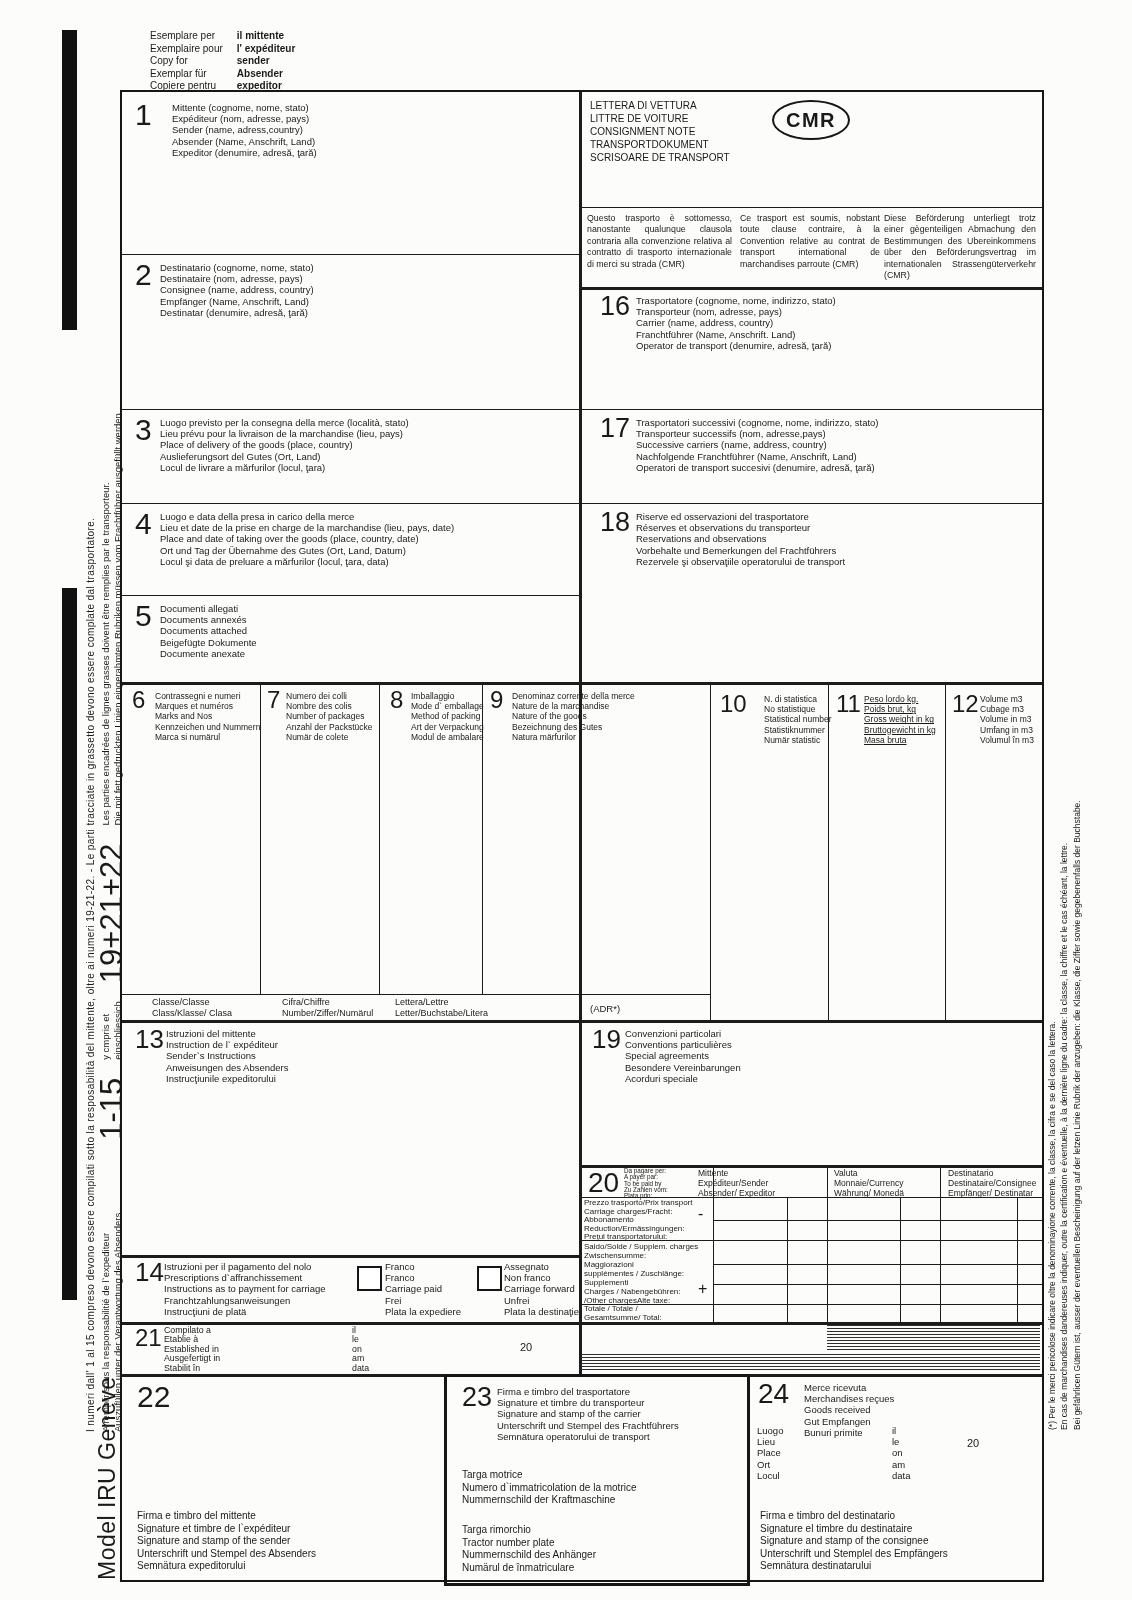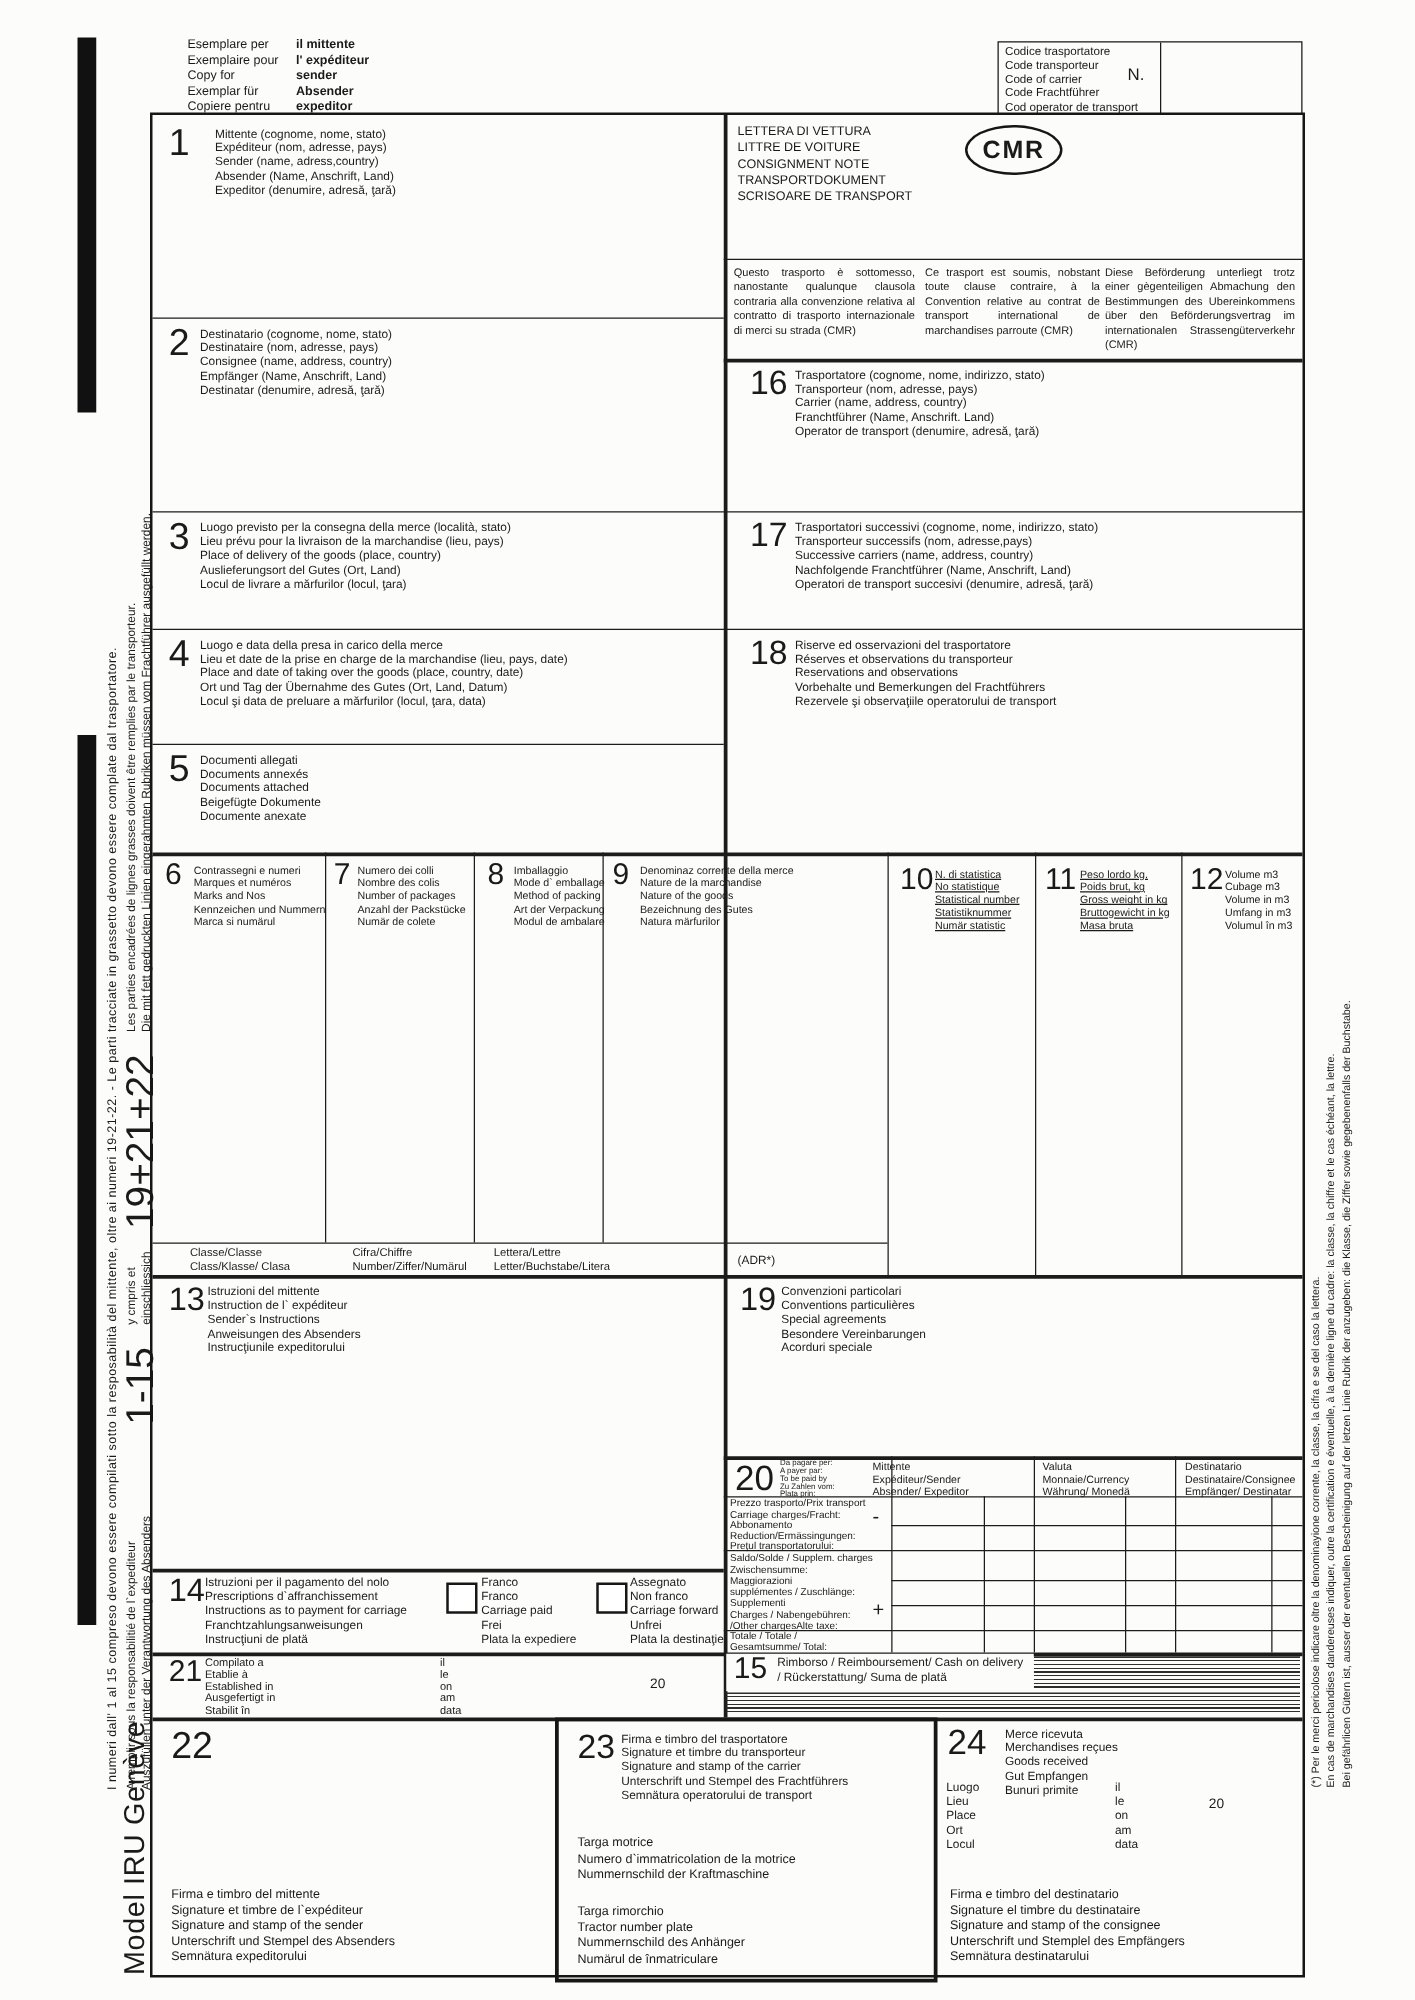--- a/index.html
+++ b/index.html
@@ -59,25 +59,20 @@
     <div style="white-space:nowrap;">Bei gefährlicen Gütern ist, ausser der eventuellen Bescheinigung auf der letzen Linie Rubrik der anzugeben: die Klasse, die Ziffer sowie gegebenenfalls der Buchstabe.</div>
   </div>
 
   <div class="rot" style="left:94px;top:1580px;width:215px;font-size:23px;letter-spacing:.5px;">Model IRU Genève</div>
 
   <div class="abs" style="left:150px;top:30px;display:flex;gap:14px;">
     <div class="stack" style="font-size:10px;line-height:1.25;">Esemplare per<br>Exemplaire pour<br>Copy for<br>Exemplar für<br>Copiere pentru</div>
     <div class="stack" style="font-size:10px;line-height:1.25;font-weight:bold;">il mittente<br>l' expéditeur<br>sender<br>Absender<br>expeditor</div>
   </div>
 
-  <div class="abs" style="left:798px;top:33px;width:242px;height:57px;border:1.5px solid #161616;">
-    <div class="lbl" style="left:5px;top:2px;font-size:9.3px;line-height:1.2;">Codice trasportatore<br>Code transporteur<br>Code of carrier<br>Code Frachtführer<br>Cod operator de transport</div>
-    <span class="abs" style="left:103px;top:18px;font-size:13.5px;">N.</span>
-    <div class="vl" style="left:129px;top:0;height:57px;"></div>
-  </div>
 
   <div class="form">
 
     <div class="vl bold" style="left:457px;top:0;height:1282px;"></div>
     <div class="vl" style="left:138px;top:590px;height:312px;"></div>
     <div class="vl" style="left:257px;top:590px;height:312px;"></div>
     <div class="vl" style="left:360px;top:590px;height:312px;"></div>
     <div class="vl" style="left:588px;top:590px;height:338px;"></div>
     <div class="vl" style="left:706px;top:590px;height:338px;"></div>
     <div class="vl" style="left:823px;top:590px;height:338px;"></div>
@@ -126,21 +121,21 @@
 
     <span class="num" style="left:10px;top:596px;font-size:24px;">6</span>
     <div class="lbl sm" style="left:33px;top:599px;">Contrassegni e numeri<br>Marques et numéros<br>Marks and Nos<br>Kennzeichen und Nummern<br>Marca si numärul</div>
     <span class="num" style="left:145px;top:596px;font-size:24px;">7</span>
     <div class="lbl sm" style="left:164px;top:599px;">Numero dei colli<br>Nombre des colis<br>Number of packages<br>Anzahl der Packstücke<br>Numär de colete</div>
     <span class="num" style="left:268px;top:596px;font-size:24px;">8</span>
     <div class="lbl sm" style="left:289px;top:599px;">Imballaggio<br>Mode d` emballage<br>Method of packing<br>Art der Verpackung<br>Modul de ambalare</div>
     <span class="num" style="left:368px;top:596px;font-size:24px;">9</span>
     <div class="lbl sm" style="left:390px;top:599px;">Denominaz corrente della merce<br>Nature de la marchandise<br>Nature of the goods<br>Bezeichnung des Gutes<br>Natura märfurilor</div>
     <span class="num" style="left:598px;top:600px;font-size:24px;">10</span>
-    <div class="lbl sm" style="left:626px;top:602px;text-decoration:underline;">N. di statistica<br>No statistique<br>Statistical number<br>Statistiknummer<br>Numär statistic</div>
+    <div class="lbl sm" style="left:642px;top:602px;">N. di statistica<br>No statistique<br>Statistical number<br>Statistiknummer<br>Numär statistic</div>
     <span class="num" style="left:714px;top:600px;font-size:24px;">11</span>
     <div class="lbl sm" style="left:742px;top:602px;text-decoration:underline;">Peso lordo kg.<br>Poids brut, kg<br>Gross weight in kg<br>Bruttogewicht in kg<br>Masa bruta</div>
     <span class="num" style="left:830px;top:600px;font-size:24px;">12</span>
     <div class="lbl sm" style="left:858px;top:602px;">Volume m3<br>Cubage m3<br>Volume in m3<br>Umfang in m3<br>Volumul în m3</div>
 
     <div class="lbl" style="left:30px;top:905px;font-size:9px;">Classe/Classe<br>Class/Klasse/ Clasa</div>
     <div class="lbl" style="left:160px;top:905px;font-size:9px;">Cifra/Chiffre<br>Number/Ziffer/Numärul</div>
     <div class="lbl" style="left:273px;top:905px;font-size:9px;">Lettera/Lettre<br>Letter/Buchstabe/Litera</div>
     <span class="lbl" style="left:468px;top:911px;font-size:9.5px;">(ADR*)</span>
 
@@ -181,24 +176,20 @@
     <div class="cb" style="left:355px;top:1174px;"></div>
     <div class="lbl" style="left:382px;top:1169px;">Assegnato<br>Non franco<br>Carriage forward<br>Unfrei<br>Plata la destinaţie</div>
 
     <span class="num" style="left:13px;top:1234px;font-size:24px;">21</span>
     <div class="lbl" style="left:42px;top:1234px;font-size:8.8px;line-height:1.07;">Compilato a<br>Etablie à<br>Established in<br>Ausgefertigt in<br>Stabilit în</div>
     <div class="lbl" style="left:230px;top:1234px;font-size:8.8px;line-height:1.07;">il<br>le<br>on<br>am<br>data</div>
     <span class="abs" style="left:398px;top:1249px;font-size:11px;">20</span>
 
     <div class="hatch" style="left:705px;top:1233px;width:213px;height:27px;"></div>
     <div class="hatch" style="left:459px;top:1262px;width:459px;height:16px;"></div>
-    <div class="abs" style="left:459px;top:1231px;width:246px;height:30px;background:#fcfcfa;display:flex;gap:8px;">
-      <span class="num" style="position:static;font-size:24px;padding-left:6px;">15</span>
-      <div style="font-size:9.5px;line-height:1.25;white-space:nowrap;padding-top:2px;">Rimborso / Reimboursement/ Cash on delivery<br>/ Rückerstattung/ Suma de platä</div>
-    </div>
 
     <span class="num" style="left:15px;top:1290px;font-size:30px;">22</span>
     <div class="lbl" style="left:15px;top:1418px;font-size:10px;line-height:1.25;">Firma e timbro del mittente<br>Signature et timbre de l`expéditeur<br>Signature and stamp of the sender<br>Unterschrift und Stempel des Absenders<br>Semnätura expeditorului</div>
 
     <div class="abs" style="left:322px;top:1282px;width:300px;height:206px;border:3px solid #161616;"></div>
     <span class="num" style="left:340px;top:1292px;font-size:27px;">23</span>
     <div class="lbl" style="left:375px;top:1294px;">Firma e timbro del trasportatore<br>Signature et timbre du transporteur<br>Signature and stamp of the carrier<br>Unterschrift und Stempel des Frachtführers<br>Semnätura operatorului de transport</div>
     <div class="lbl" style="left:340px;top:1377px;font-size:10px;line-height:1.25;">Targa motrice<br>Numero d`immatricolation de la motrice<br>Nummernschild der Kraftmaschine</div>
     <div class="lbl" style="left:340px;top:1432px;font-size:10px;line-height:1.25;">Targa rimorchio<br>Tractor number plate<br>Nummernschild des Anhänger<br>Numärul de înmatriculare</div>
 

